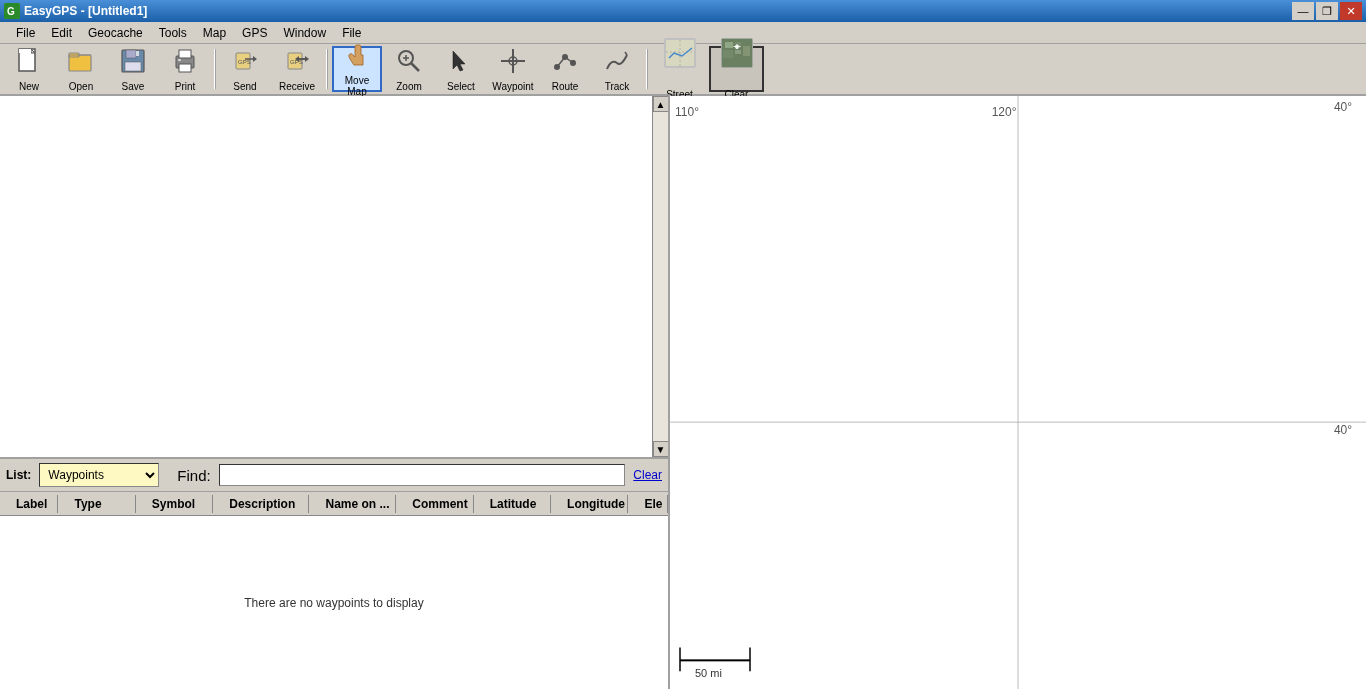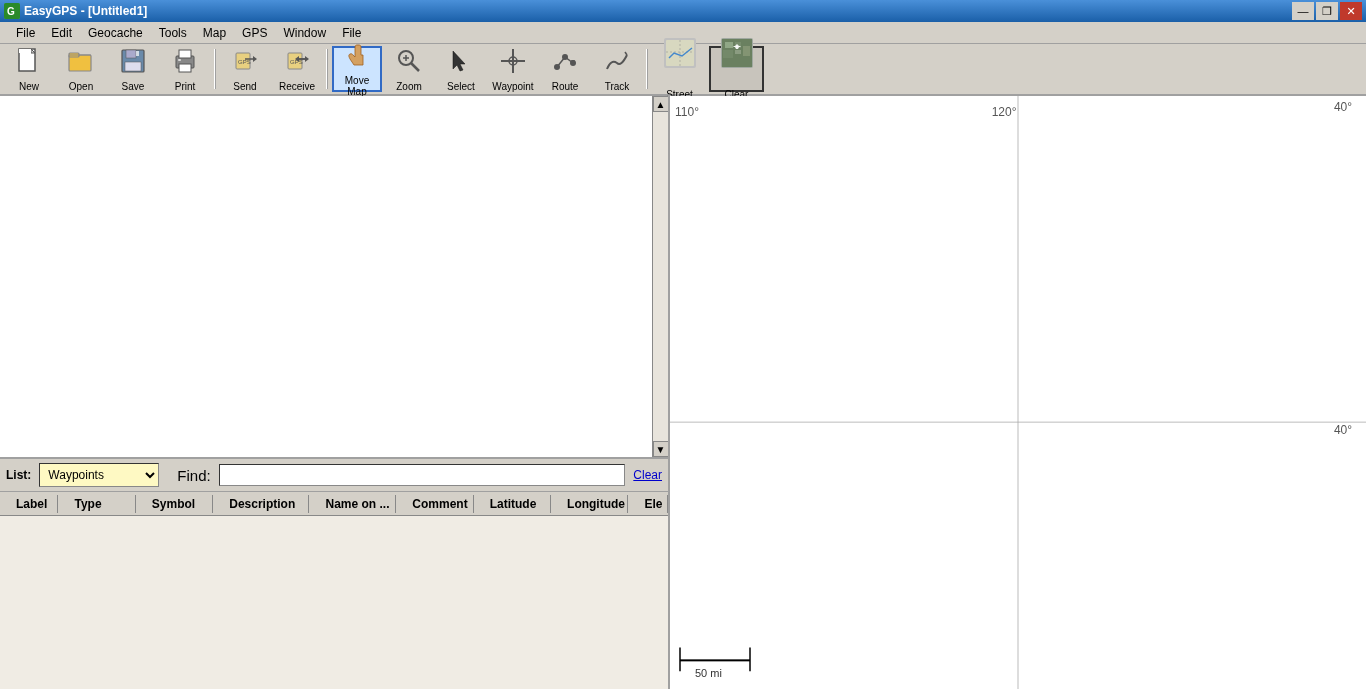--- a/index.html
+++ b/index.html
@@ -480,20 +480,23 @@
         <div class="col-header" style="width:80px">Type</div>
         <div class="col-header" style="width:80px">Symbol</div>
         <div class="col-header" style="width:100px">Description</div>
         <div class="col-header" style="width:90px">Name on ...</div>
         <div class="col-header" style="width:80px">Comment</div>
         <div class="col-header" style="width:80px">Latitude</div>
         <div class="col-header" style="width:80px">Longitude</div>
         <div class="col-header" style="width:40px">Ele</div>
       </div>
 
+      <div id="list-content">
+        <span>There are no waypoints to display</span>
+      </div>
     </div>
   </div>
 
   <div id="right-panel">
     <svg id="map-canvas" xmlns="http://www.w3.org/2000/svg">
 
       <rect width="100%" height="100%" fill="white"></rect>
 
       <line x1="50%" y1="0" x2="50%" y2="100%" stroke="#aaa" stroke-width="0.8" stroke-dasharray="none"></line>
 

